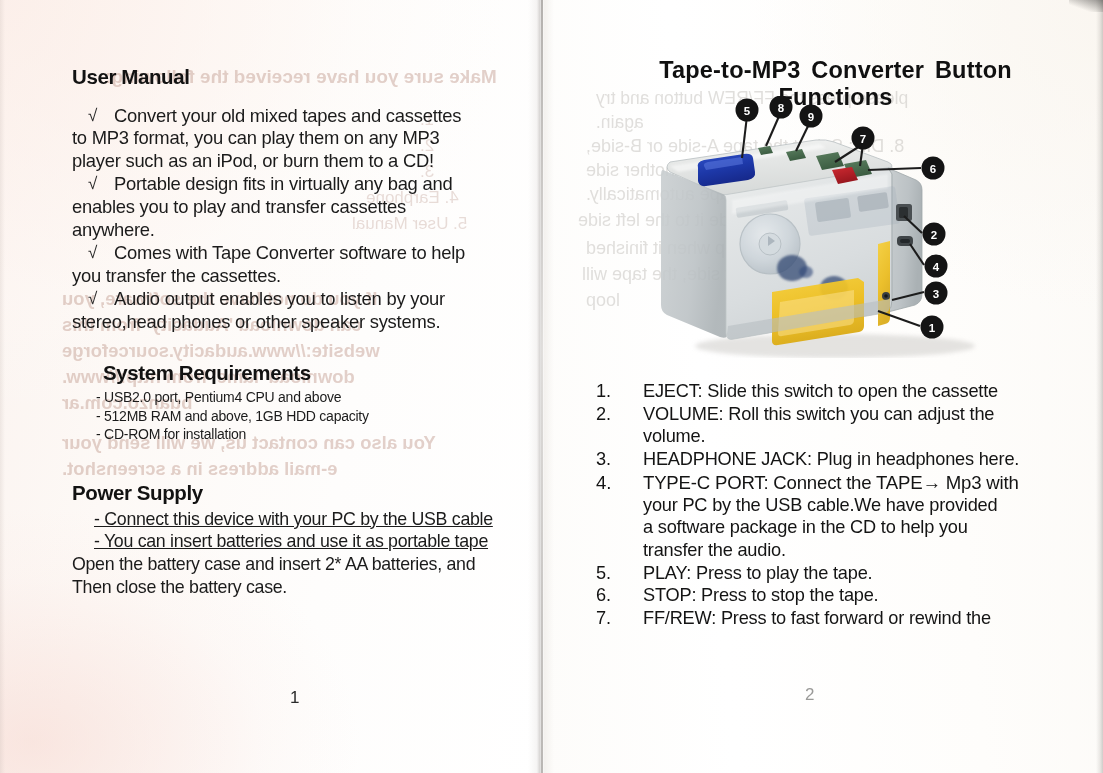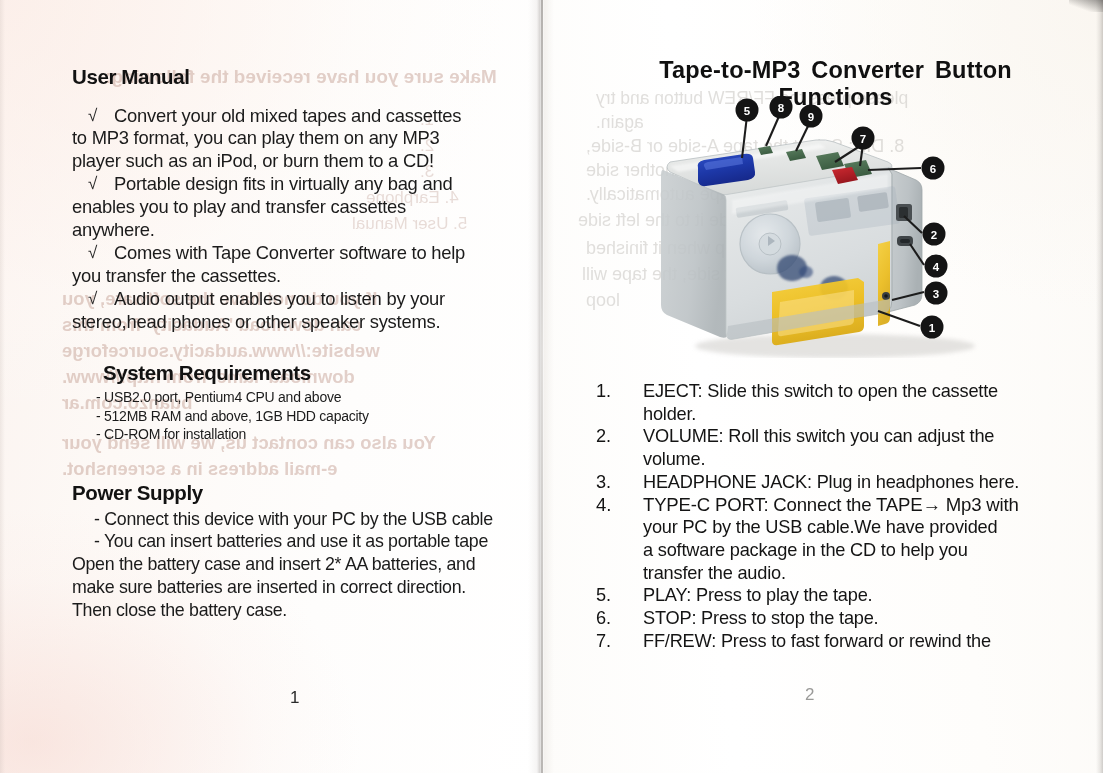--- a/index.html
+++ b/index.html
@@ -69,21 +69,21 @@
   }
   .dash-list{margin-top:4px;}
   .d-item{
     font-size:14px;line-height:1.33;color:#1b1b1b;letter-spacing:-.25px;
     padding-left:24px;
   }
   .pow-list{margin-top:3px;}
   .p-line{
     font-size:17.8px;line-height:1.285;color:#1b1b1b;letter-spacing:-.3px;
   }
-  .p-line.ind{padding-left:22px;}
+  .p-line.ind{padding-left:22px;text-decoration:underline;}
 
   .pagenum{
     position:absolute;font-size:17px;color:#2a2a2a;font-weight:normal;
   }
   .pagenum.left{left:290px;top:688px;}
   .pagenum.right{left:805px;top:685px;color:#9a9a98;}
 
   
   .bleed{
     position:absolute;color:#c9a79c;opacity:.52;
@@ -173,21 +173,20 @@
         <div class="d-item">- USB2.0 port, Pentium4 CPU and above</div>
         <div class="d-item">- 512MB RAM and above, 1GB  HDD capacity</div>
         <div class="d-item">- CD-ROM for installation</div>
       </div>
 
       <div class="lp-h pow">Power Supply</div>
       <div class="pow-list">
         <div class="p-line ind">- Connect this device with your PC by the USB cable</div>
         <div class="p-line ind">- You can insert batteries and use it as portable tape</div>
         <div class="p-line">Open the battery case and insert 2* AA batteries, and</div>
-        <div class="p-line">make sure batteries are inserted in correct direction.</div>
         <div class="p-line">Then close the battery case.</div>
       </div>
     </div>
   </div>
 
   <div class="page page-right">
     <div class="sheet-edge-right"></div>
     <div class="corner-mark"></div>
 
     <div class="bleed gray" style="left:48px;top:88px;font-size:17.5px;">please press the FF/REW button and try</div>
@@ -200,24 +199,20 @@
     <div class="bleed gray" style="left:34px;top:264px;font-size:18px;">Slide it to the right side, the tape will</div>
     <div class="bleed gray" style="left:38px;top:290px;font-size:18px;">loop</div>
 
     <div class="rp-title">Tape-to-MP3  Converter  Button Functions</div>
 
     <div class="rp-list">
       <div class="li">
         <span class="num">1.</span>
         <span class="txt">EJECT: Slide this switch to open the cassette</span>
       </div>
-      <div class="li">
-          <span class="num"></span>
-          <span class="txt">holder.</span>
-        </div>
 
       <div class="li">
         <span class="num">2.</span>
         <span class="txt">VOLUME: Roll this switch you can adjust the</span>
       </div>
       <div class="li">
           <span class="num"></span>
           <span class="txt">volume.</span>
         </div>
 

